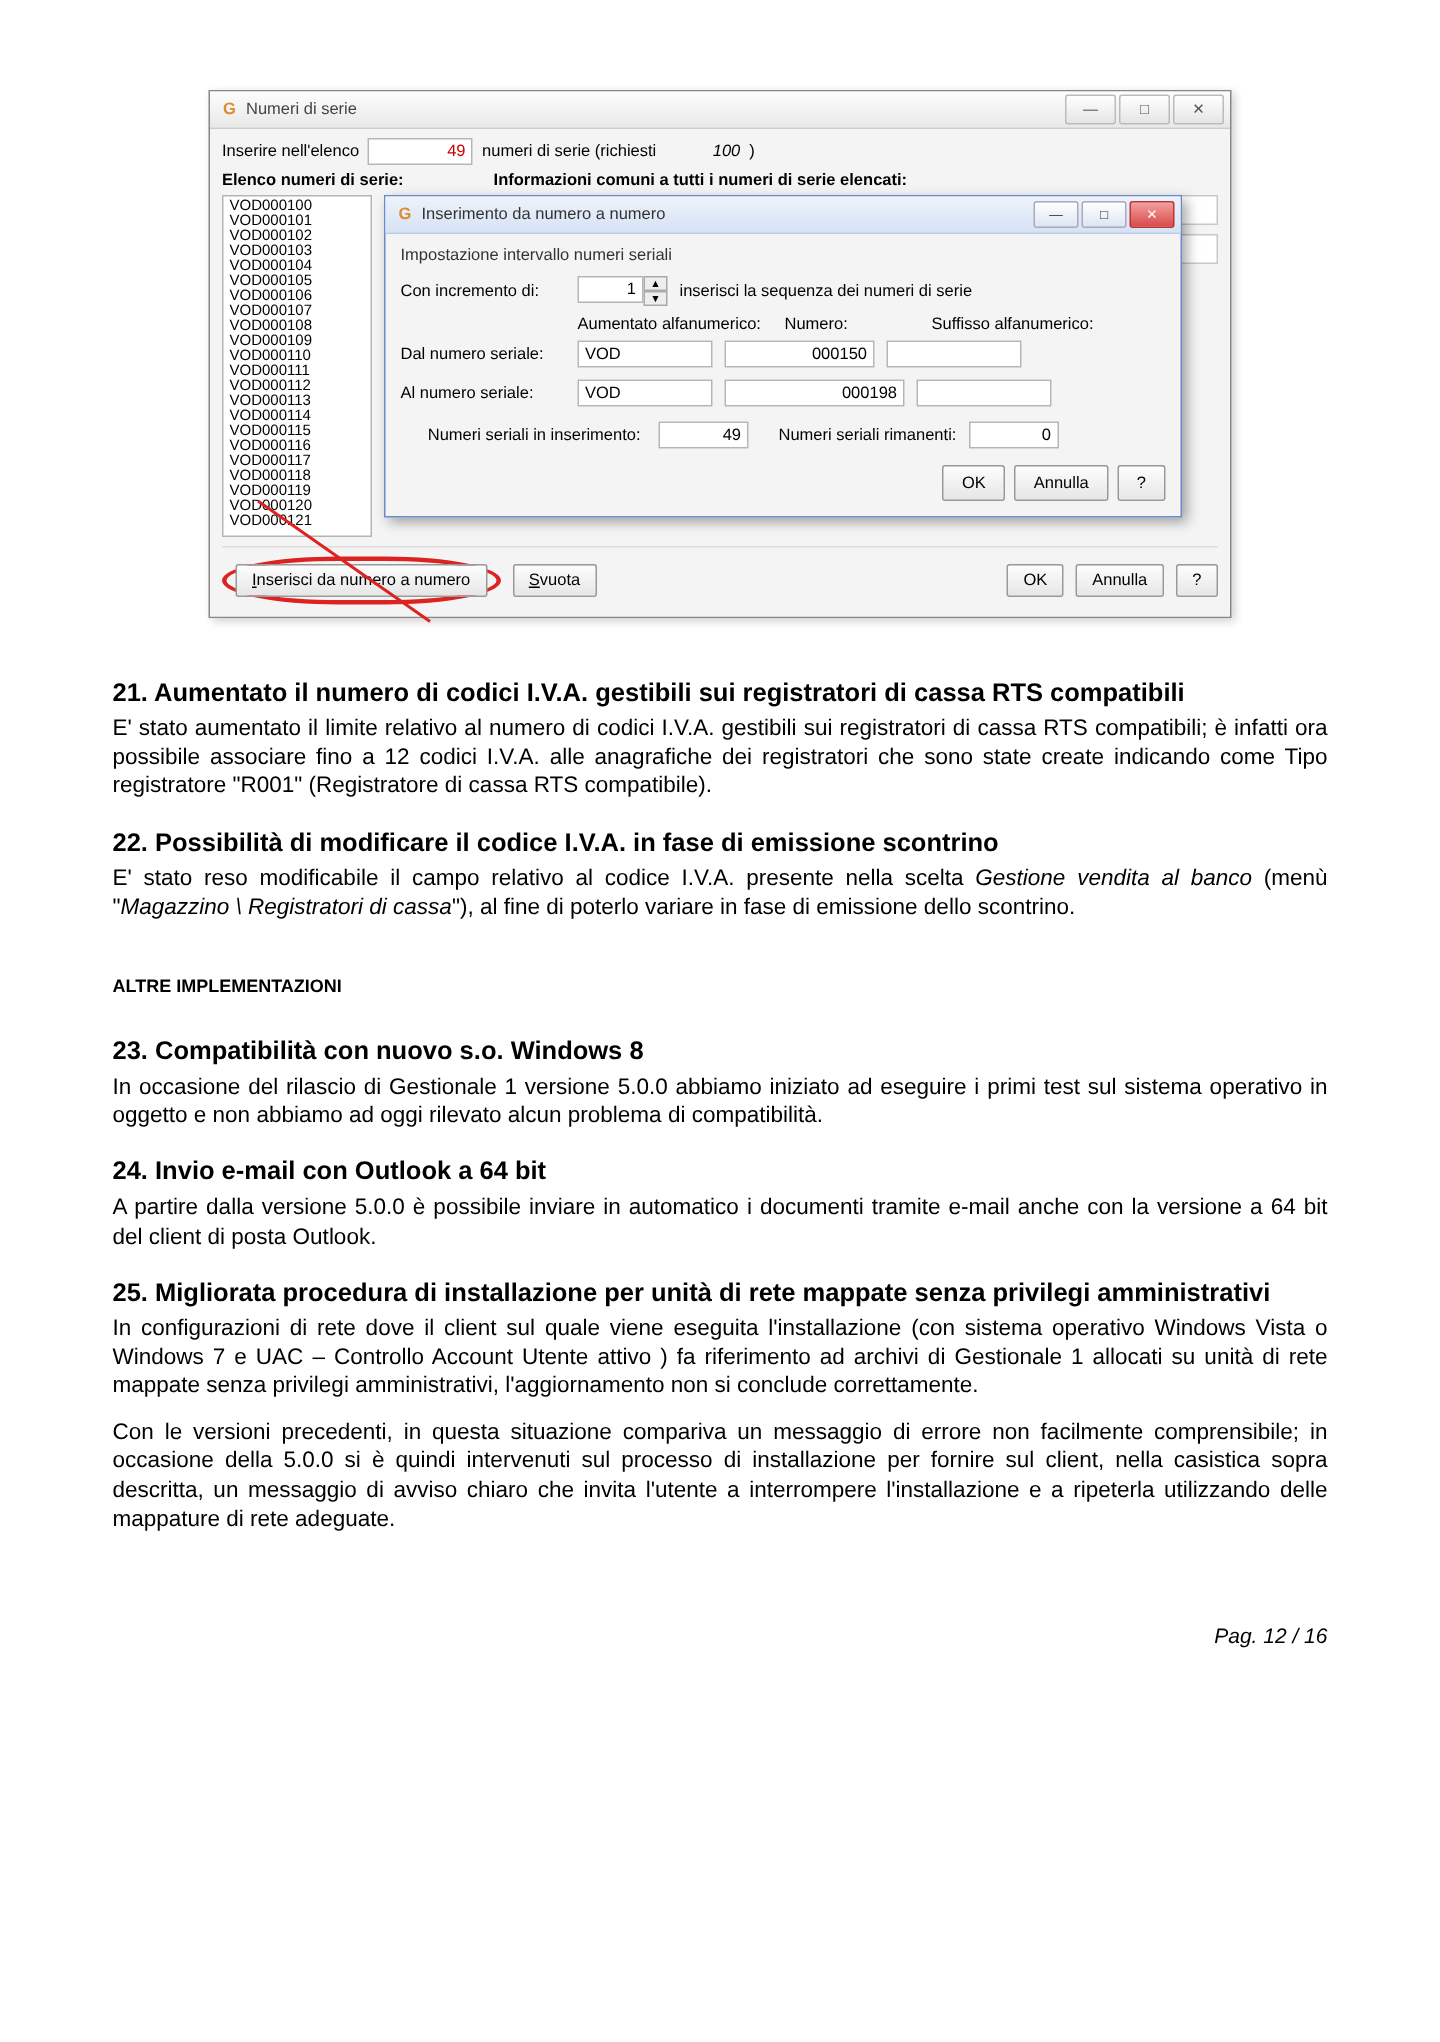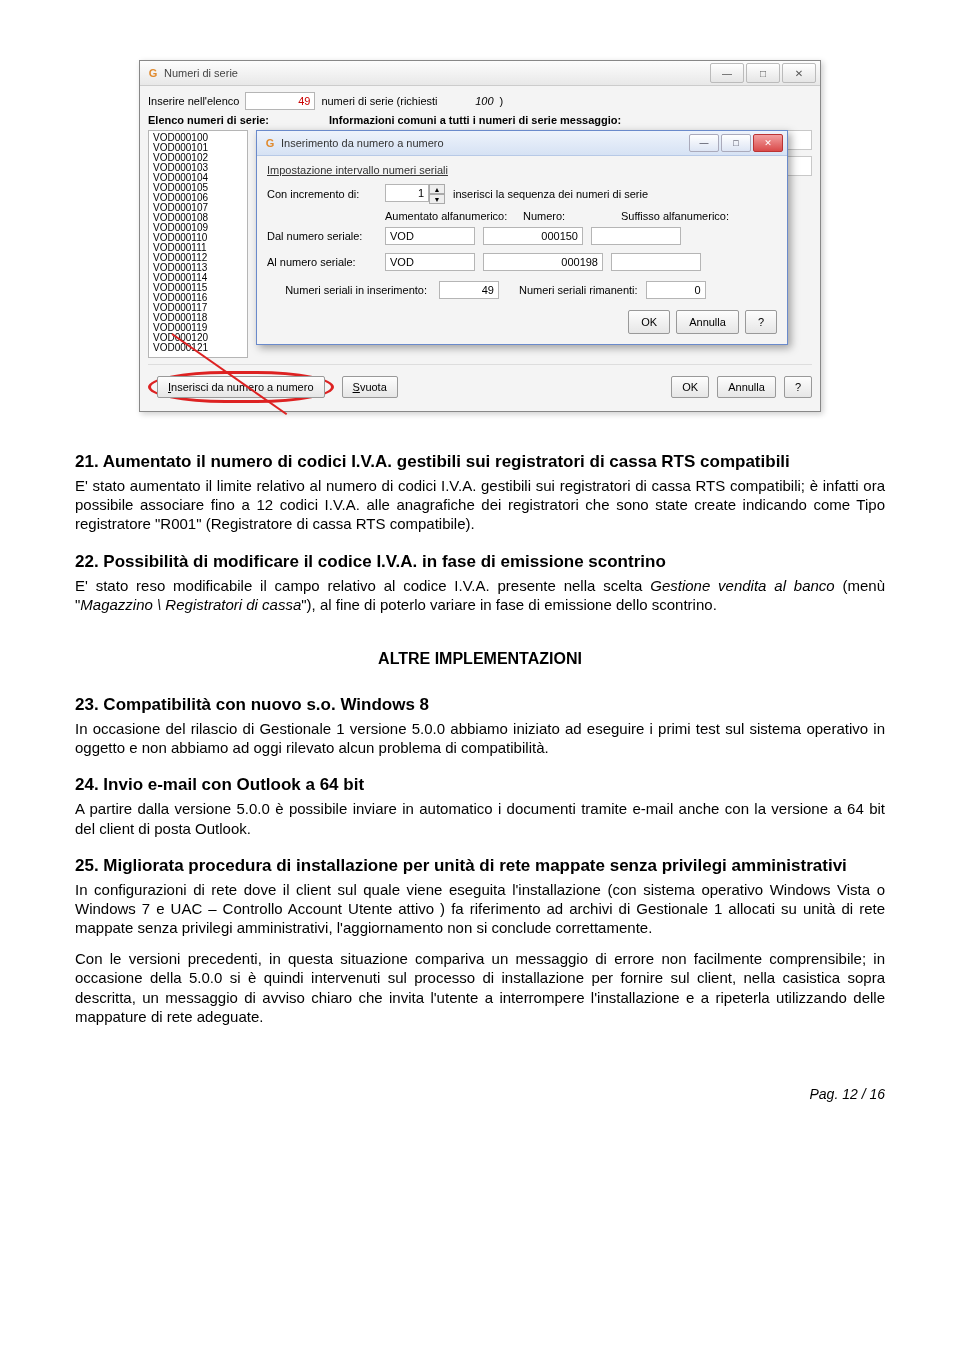--- a/index.html
+++ b/index.html
@@ -74,21 +74,21 @@
   }
   .dlg-titlebar .title { flex:1; color:#333; }
   .dlg-win-btns { display:flex; gap:2px; }
   .dlg-win-btn {
     width:28px; height:16px; border:1px solid #aab; border-radius:2px;
     background:linear-gradient(#fff,#dde5f4);
     display:inline-flex;align-items:center;justify-content:center;font-size:9px;color:#334;
   }
   .dlg-close { background:linear-gradient(#f3a0a0,#d94a4a); color:#fff; border-color:#b33; }
   .dlg-body { padding:8px 10px 10px 10px; }
-  .dlg-subtitle { color:#333; margin-bottom:8px;text-decoration:underline; }
+  .dlg-subtitle { color:#333; margin-bottom:8px; }
   .dlg-row { display:flex; align-items:center; gap:8px; margin-bottom:6px; height:20px; }
   .dlg-label { white-space:nowrap; }
   .w-lbl-110 { width:110px; }
   .w-lbl-160 { width:160px; text-align:right; padding-right:4px; }
   .spin { display:inline-flex; }
   .spin input { width:34px; text-align:right; }
   .spin-btns { display:flex; flex-direction:column; }
   .spin-btn {
     width:14px; height:8px; border:1px solid #aaa; background:#eee; font-size:7px;
     display:flex; align-items:center; justify-content:center;
@@ -118,21 +118,21 @@
     border:3px solid #d22; border-radius:50%/60%; padding:2px 6px; display:inline-flex;
   }
   .underline { text-decoration:underline; }
   .section-heading {
     font-size:17px; font-weight:bold; margin:18px 0 2px 0;
   }
   .body-text {
     font-size:15px; line-height:1.28; text-align:justify; margin:4px 0 12px 0;
   }
   .center-heading {
-    font-size:16px; font-weight:bold; text-align:center; margin:36px 0 27px 0;
+    font-size:12px; font-weight:bold; text-align:left; margin:36px 0 27px 0;
   }
   .italic { font-style:italic; }
   .pager { text-align:right; font-size:14px; margin-top:60px;font-style:italic; }
 </style>
 </head>
 <body>
 
 <div class="page">
 
   <div class="screenshot-wrap">
@@ -152,21 +152,21 @@
       <div class="row">
         <span>Inserire nell'elenco</span>
         <input class="fld-input red-num" value="49" style="">
         <span>numeri di serie (richiesti</span>
         <span style="width:50px;text-align:right;font-style:italic;">100</span>
         <span>)</span>
       </div>
 
       <div class="row" style="gap:60px;">
         <span class="bold">Elenco numeri di serie:</span>
-        <span class="bold">Informazioni comuni a tutti i numeri di serie messaggio:</span>
+        <span class="bold">Informazioni comuni a tutti i numeri di serie elencati:</span>
       </div>
 
       <div class="main-area">
         <div class="serial-list" style="white-space:pre;">VOD000100
 VOD000101
 VOD000102
 VOD000103
 VOD000104
 VOD000105
 VOD000106

